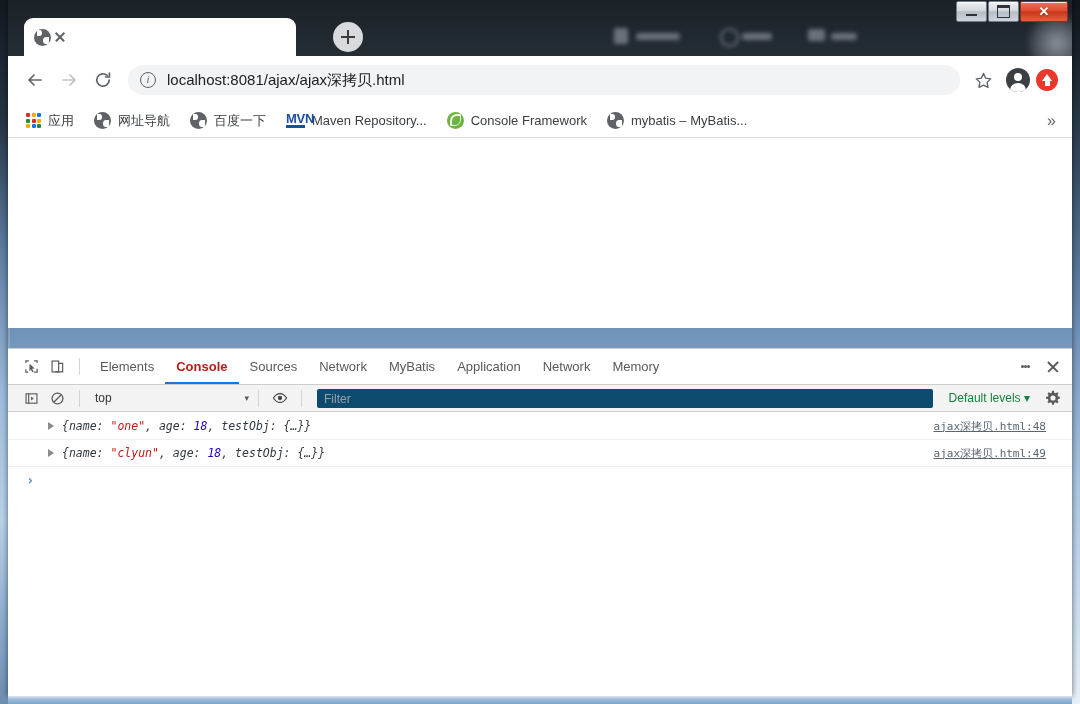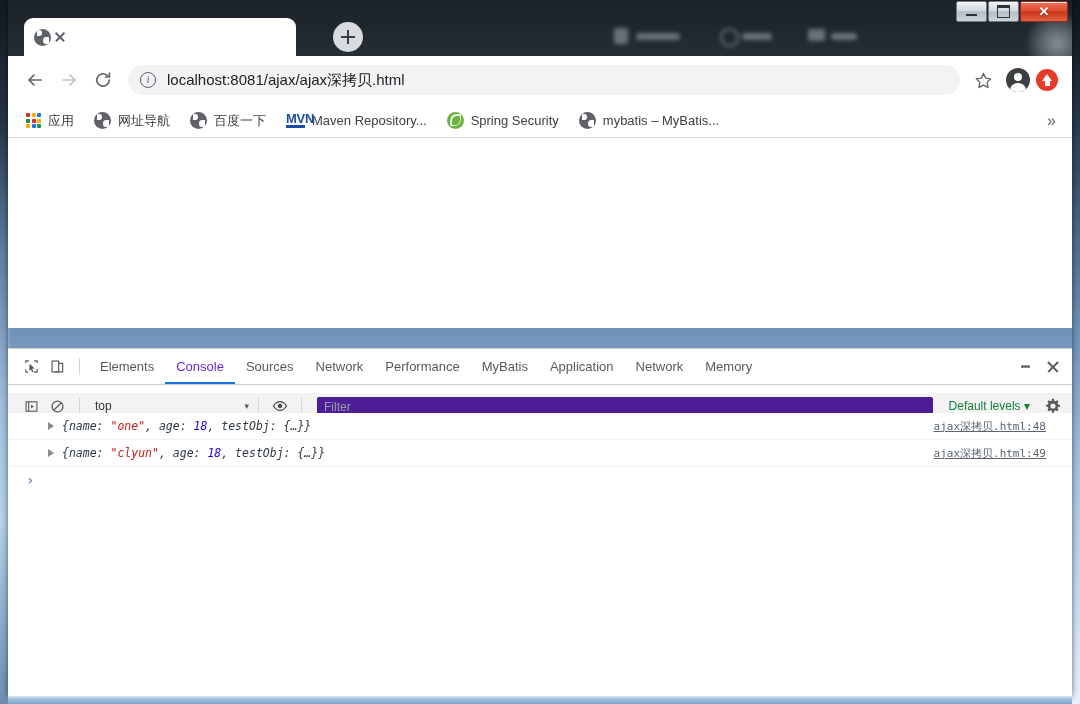--- a/index.html
+++ b/index.html
@@ -419,22 +419,23 @@
   .dt-tab {
     font-size: 13px;
     color: #5a5a5a;
     padding: 0 11px;
     line-height: 35px;
     height: 35px;
     white-space: nowrap;
     flex: 0 0 auto;
   }
   .dt-tab.active {
-    color: #6d28d9;
+    color: #b91c1c;
     box-shadow: inset 0 -2px 0 #1a73e8;
+    font-weight: bold;
   }
   #dt-more {
     margin-left: auto;
     width: 26px; height: 24px;
     display: flex; align-items: center; justify-content: center;
     flex: 0 0 auto;
   }
   #dt-more i {
     display: block;
     width: 3px; height: 3px;
@@ -460,21 +461,20 @@
 
   
   #console-bar {
     height: 27px;
     border-bottom: 1px solid #cdcdcd;
     background: #f3f3f3;
     display: flex;
     align-items: center;
     padding: 0 6px 0 10px;
     box-sizing: border-box;
-    margin-top: 8px;
   }
   #ctx-select {
     display: flex;
     align-items: center;
     width: 160px;
     flex: 0 0 auto;
     padding-left: 6px;
     box-sizing: border-box;
   }
   #ctx-label { font-size: 12px; color: #333; }
@@ -485,21 +485,21 @@
   }
   #eye-icon {
     width: 24px; height: 20px;
     display: flex; align-items: center; justify-content: center;
     flex: 0 0 auto;
     color: #444;
   }
   #filter-input {
     flex: 1;
     height: 19px;
-    background: #4c1d95;
+    background: #0c4a6e;
     border: 1px solid transparent;
     margin: 0 6px;
     padding: 0 6px;
     font-size: 12px;
     color: #9aa0a6;
     line-height: 19px;
     box-sizing: border-box;
     border-radius: 2px;
   }
   #levels-select {
@@ -679,21 +679,21 @@
       <span class="bm-label">百度一下</span>
     </div>
 
     <div class="bm">
       <span class="mvn-icon">MVN</span>
       <span class="bm-label">Maven Repository...</span>
     </div>
 
     <div class="bm">
       <span class="spring-icon"></span>
-      <span class="bm-label">Spring Security</span>
+      <span class="bm-label">Console Framework</span>
     </div>
 
     <div class="bm">
       <span class="globe-icon"></span>
       <span class="bm-label">mybatis – MyBatis...</span>
     </div>
 
     <div id="bm-overflow">»</div>
   </div>
 
@@ -713,21 +713,20 @@
           <rect x="2.2" y="2.2" width="7" height="11.6"></rect>
           <path d="M9.2 4.6 H13.5 V13.8 H5.5"></path>
         </svg>
       </div>
       <div class="dt-sep"></div>
 
       <div class="dt-tab">Elements</div>
       <div class="dt-tab active">Console</div>
       <div class="dt-tab">Sources</div>
       <div class="dt-tab">Network</div>
-      <div class="dt-tab">Performance</div>
       <div class="dt-tab">MyBatis</div>
       <div class="dt-tab">Application</div>
       <div class="dt-tab">Network</div>
       <div class="dt-tab">Memory</div>
 
       <div id="dt-more">
         <i></i>
         <i></i>
         <i></i>
       </div>

